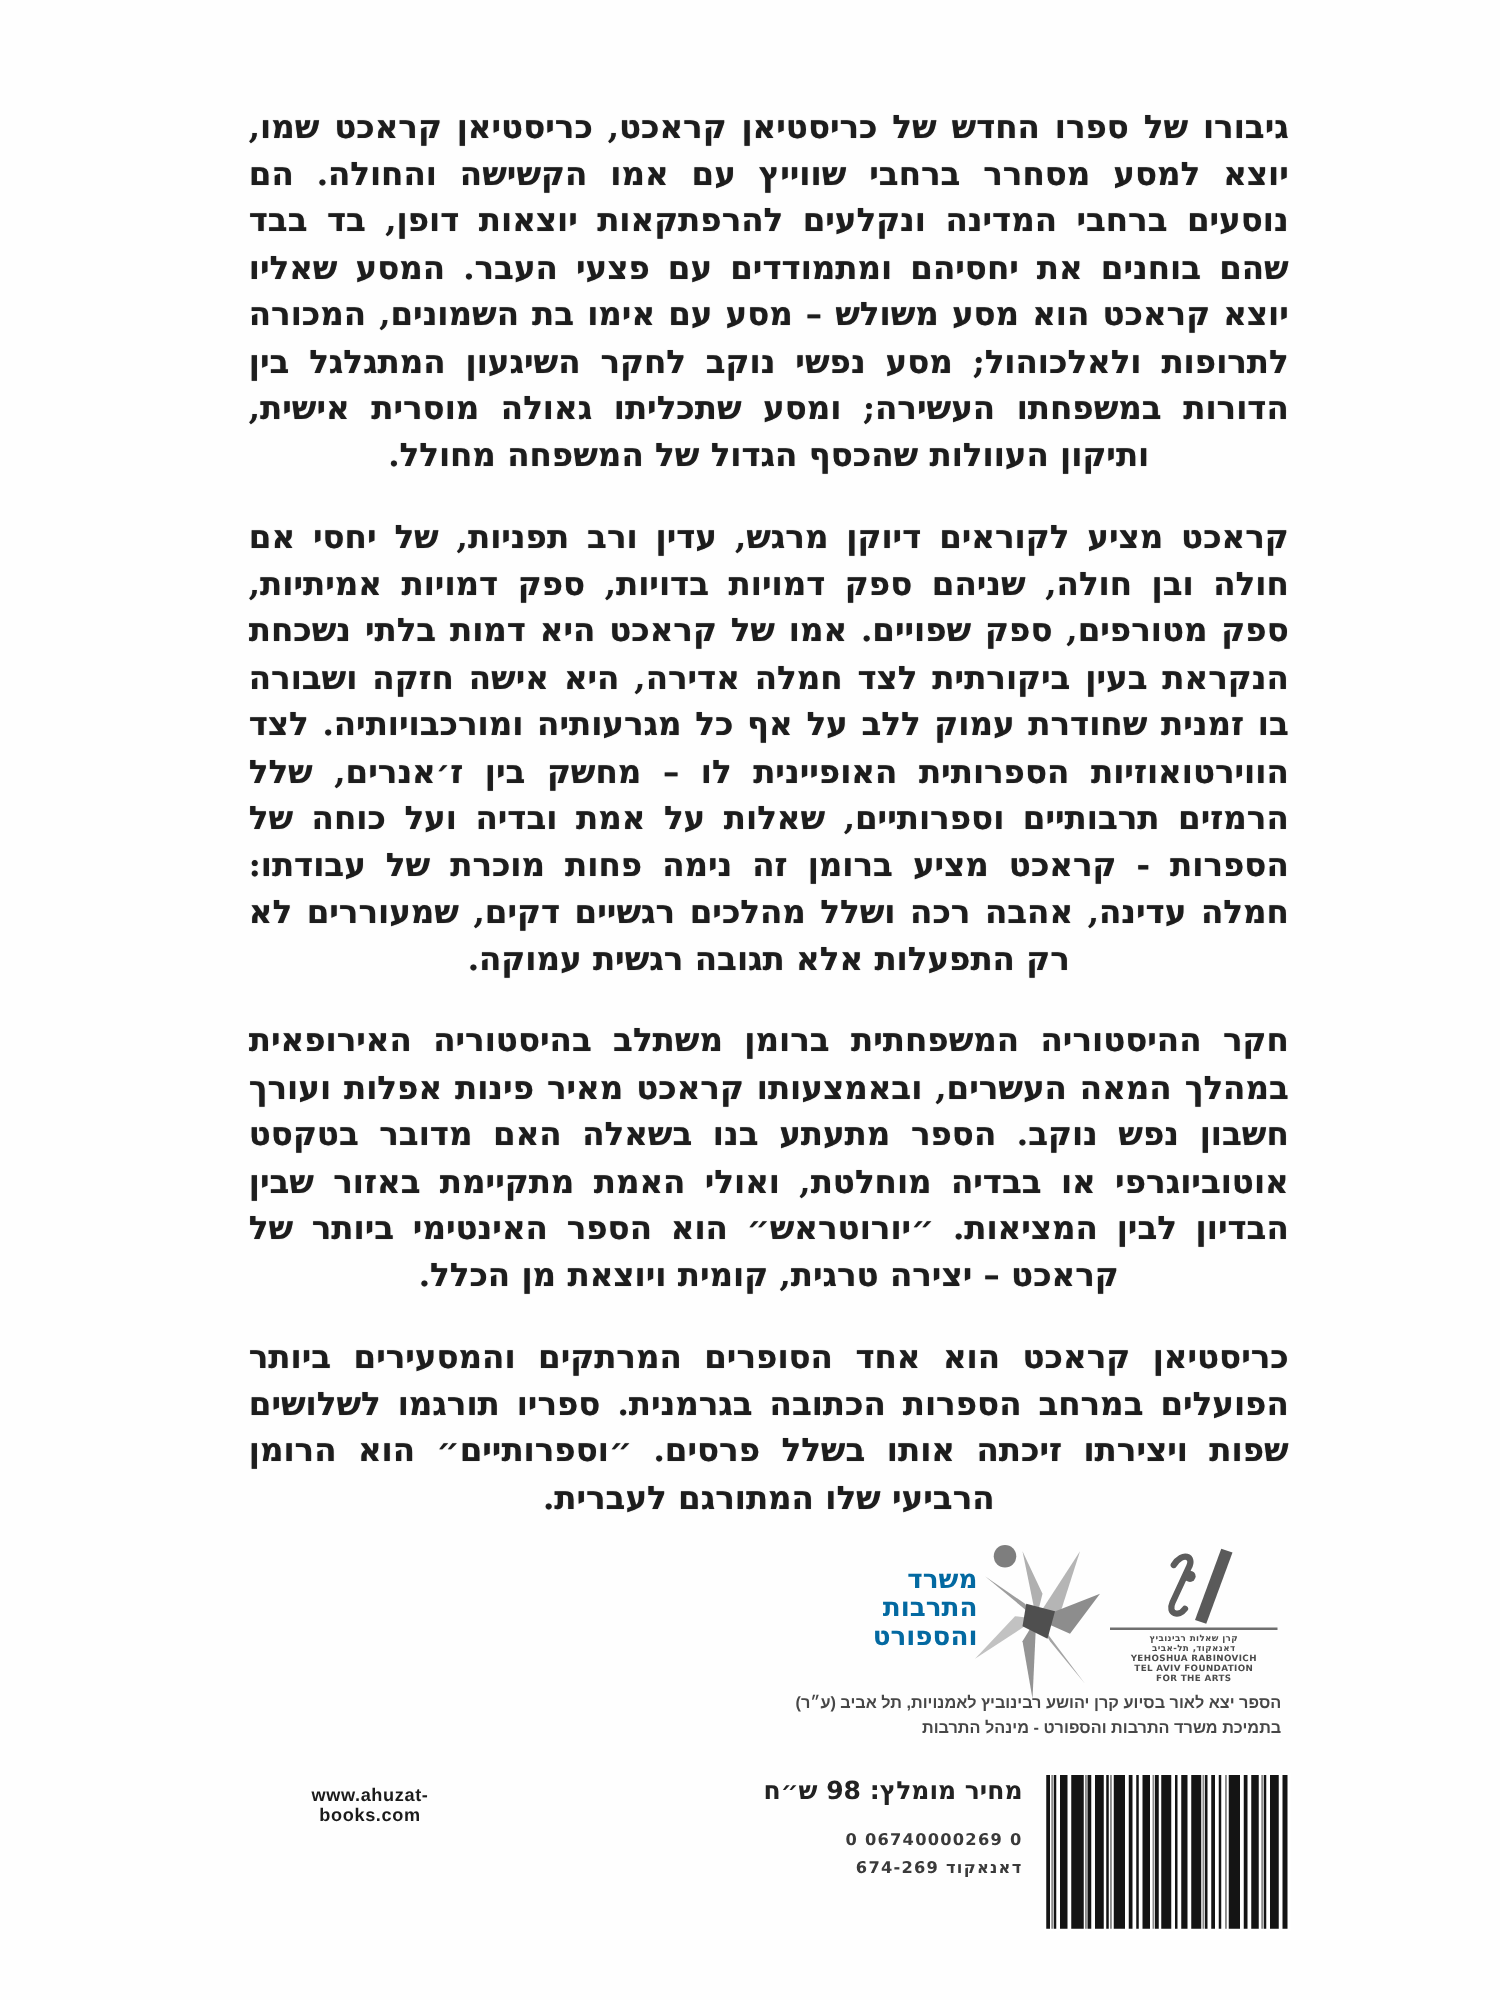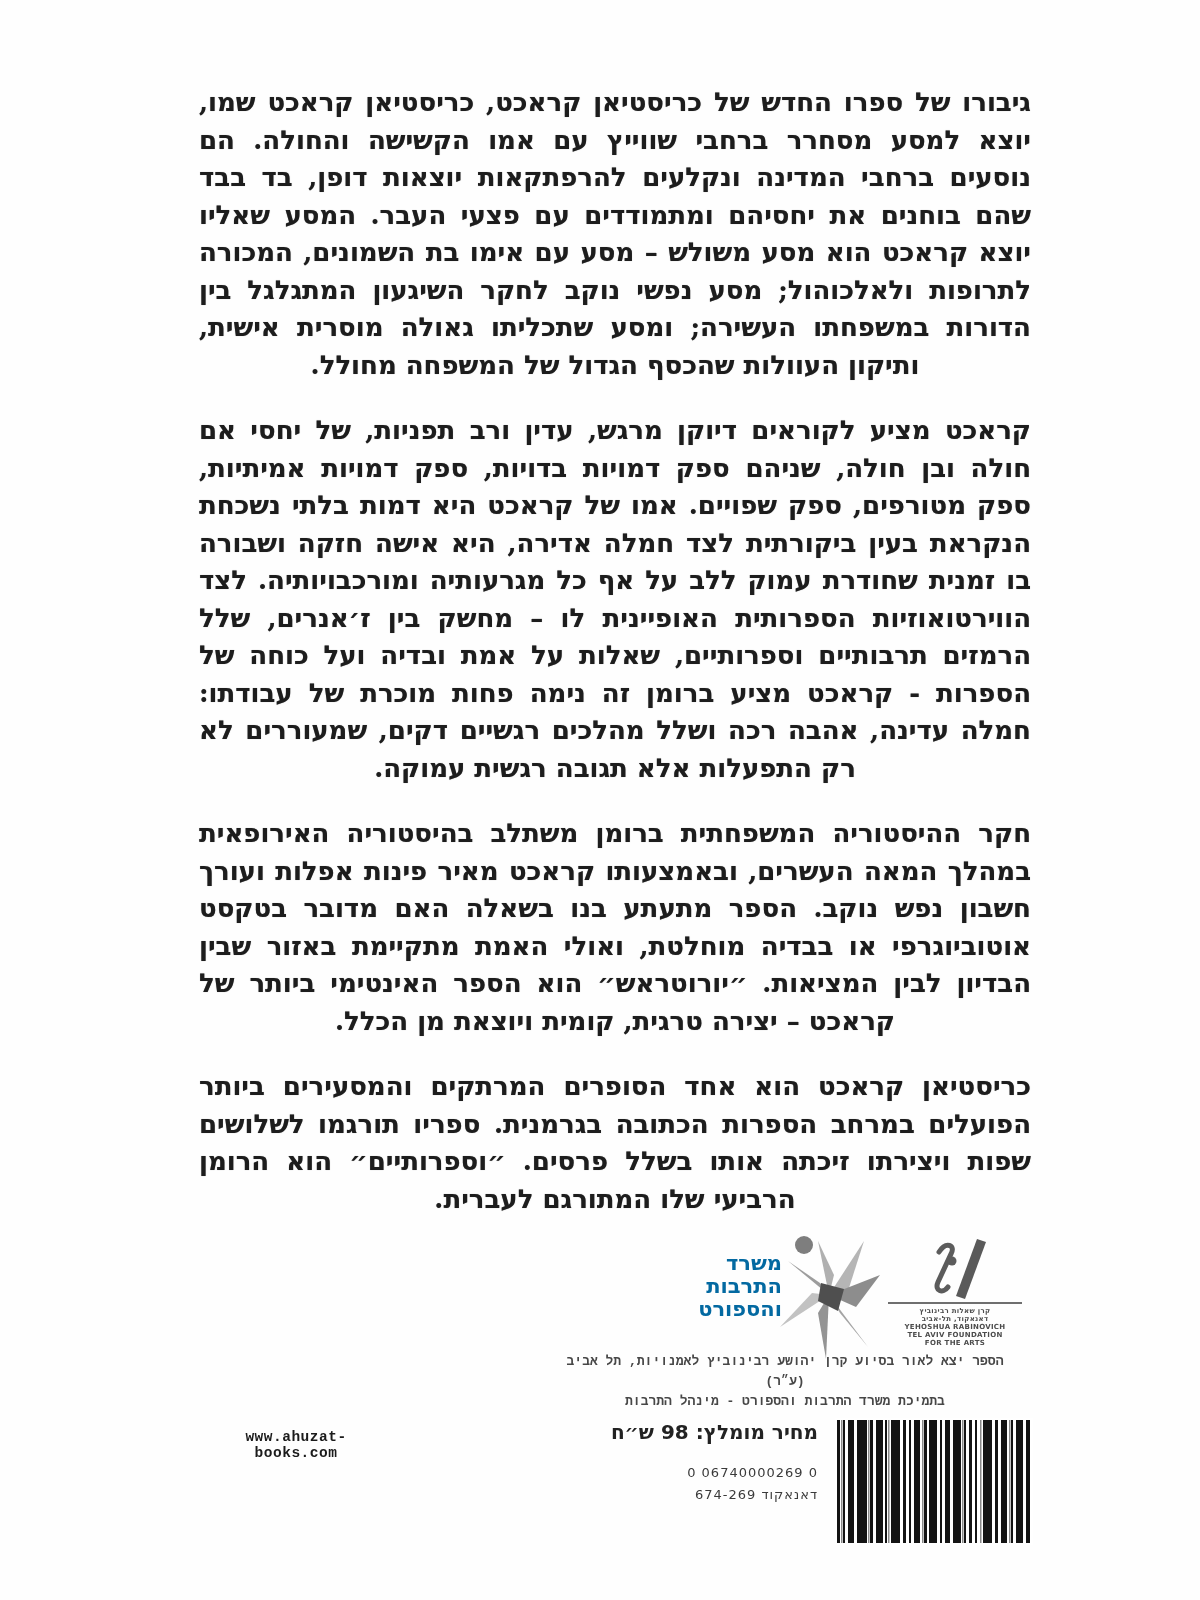--- a/index.html
+++ b/index.html
@@ -57,22 +57,22 @@
     font-size:7px;line-height:8px;color:#4c4c4c;font-weight:bold;
     letter-spacing:0.3px;
     filter:blur(0.3px);
   }
   
   .credits{
     position:absolute;
     top:1352px;
     right:175px;
     width:480px;
-    text-align:center;
-    font-family:Liberation Mono, monospace;
+    text-align:right;
+    font-family:Liberation Sans, sans-serif;
     font-size:13px;
     line-height:20px;
     font-weight:600;
     color:#474747;
     filter:blur(0.25px);
   }
   
   .publisher{
     position:absolute;
     top:1424px;
@@ -90,40 +90,40 @@
     border:2px solid #f2f2f2;
     border-radius:7px;
     padding:8px 4px 9px 4px;
     color:#f7f7f7;
     font-family:"DejaVu Sans",sans-serif;
   }
   .pub-name{font-size:27px;line-height:30px;font-weight:bold;}
   .pub-sub{font-size:20px;line-height:24px;font-weight:bold;letter-spacing:2px;}
   .pub-site{
     margin-top:5px;
-    font-family:Liberation Mono, monospace;
+    font-family:Liberation Sans, sans-serif;
     font-size:14.5px;
     font-weight:bold;
     color:#1b1b1b;
     direction:ltr;
     letter-spacing:0.5px;
     filter:blur(0.3px);
   }
   
   .pricing{
     position:absolute;
     top:1420px;
     right:382px;
     width:270px;
     text-align:right;
     font-family:"DejaVu Sans",sans-serif;
     color:#222222;
   }
   .price-line{font-size:20px;font-weight:bold;margin-bottom:18px;filter:blur(0.2px);}
-  .code-line{font-size:13px;font-weight:normal;line-height:22px;color:#3a3a3a;letter-spacing:1px;filter:blur(0.3px);}
+  .code-line{font-size:13px;font-weight:bold;line-height:22px;color:#3a3a3a;letter-spacing:1px;filter:blur(0.3px);}
   .barcode{
     position:absolute;
     top:1418px;
     left:835px;
     width:198px;
     height:127px;
   }
 </style>
 </head>
 <body>

